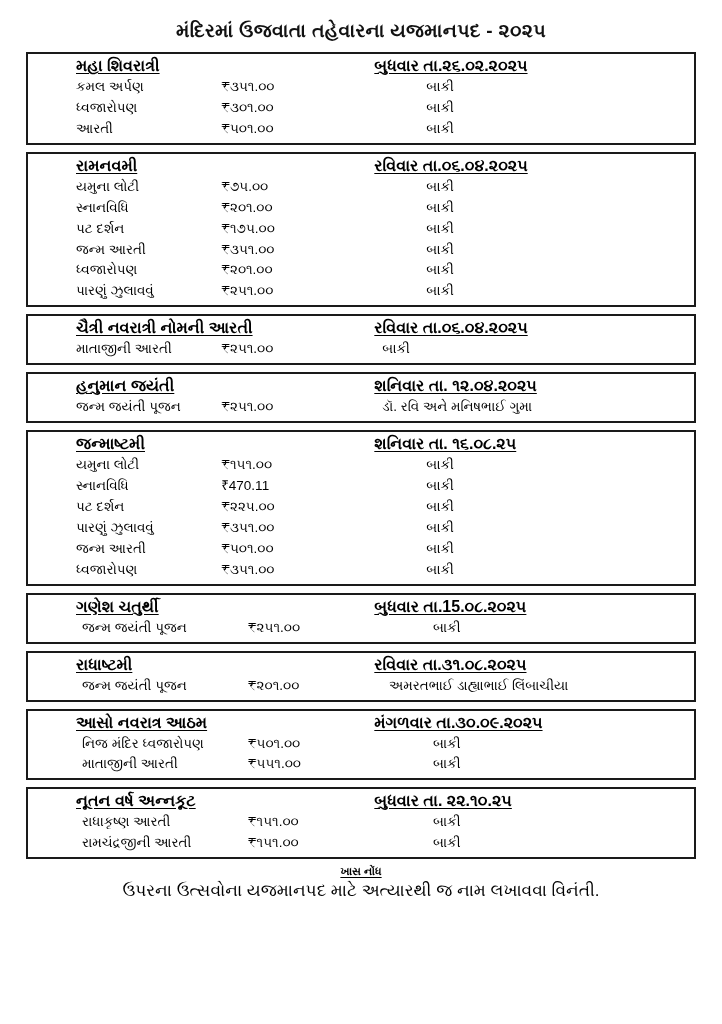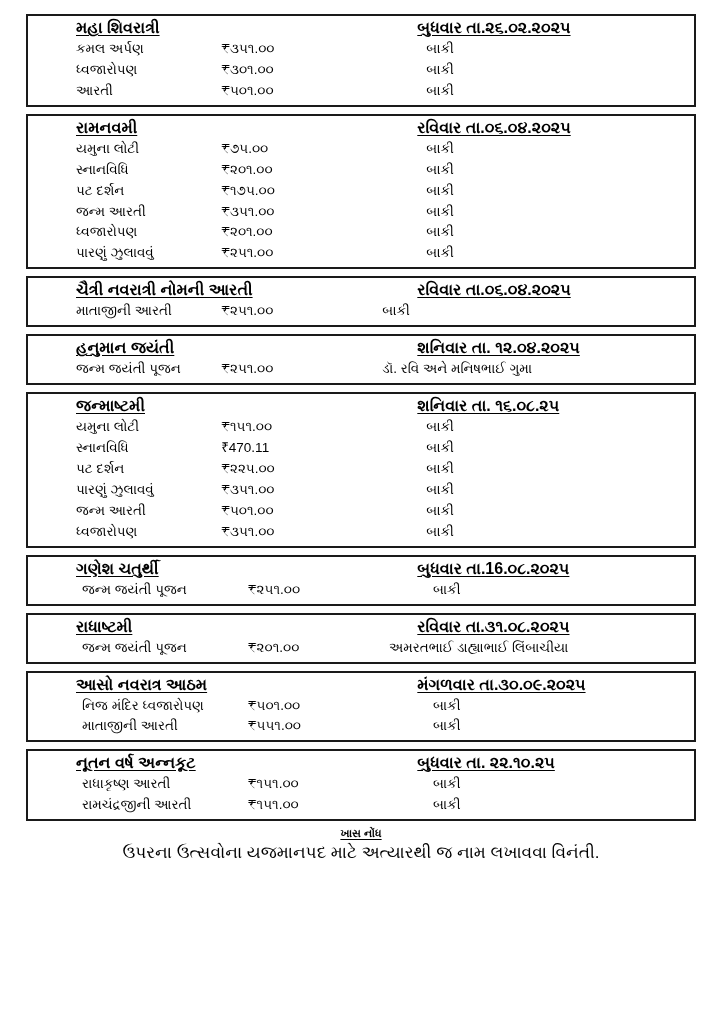--- a/index.html
+++ b/index.html
@@ -37,21 +37,20 @@
   }
   .section {
     border: 2px solid #1a1a1a;
     box-sizing: border-box;
     padding: 2px 0 3px 0;
   }
   .sec-head {
     display: flex;
     align-items: flex-start;
     padding: 1px 0 2px 0;
-    gap: 43px;
   }
   .sec-name {
     flex: 0 0 52%;
     font-size: 16px;
     font-weight: bold;
     padding-left: 48px;
     box-sizing: border-box;
     text-decoration: underline;
     text-underline-offset: 2px;
   }
@@ -111,20 +110,21 @@
   .footer-note {
     font-size: 17px;
     margin-top: 3px;
   }
 </style>
 </head>
 <body>
 
 <div class="page">
 
+  <div class="doc-title">મંદિરમાં ઉજવાતા તહેવારના યજમાનપદ - ૨૦૨૫</div>
 
   <div class="sections">
 
     <div class="section">
       <div class="sec-head">
         <div class="sec-name">મહા શિવરાત્રી</div>
         <div class="sec-date">બુધવાર  તા.૨૬.૦૨.૨૦૨૫</div>
       </div>
       <div class="rows">
         <div class="row">
@@ -247,21 +247,21 @@
           <div class="r-item">ધ્વજારોપણ</div>
           <div class="r-amt">₹૩૫૧.૦૦</div>
           <div class="r-status center">બાકી</div>
         </div>
       </div>
     </div>
 
     <div class="section wide">
       <div class="sec-head">
         <div class="sec-name">ગણેશ ચતુર્થી</div>
-        <div class="sec-date">બુધવાર તા.16.૦૮.૨૦૨૫</div>
+        <div class="sec-date">બુધવાર તા.15.૦૮.૨૦૨૫</div>
       </div>
       <div class="rows">
         <div class="row">
           <div class="r-item">જન્મ જયંતી પૂજન</div>
           <div class="r-amt">₹૨૫૧.૦૦</div>
           <div class="r-status center">બાકી</div>
         </div>
       </div>
     </div>
 

